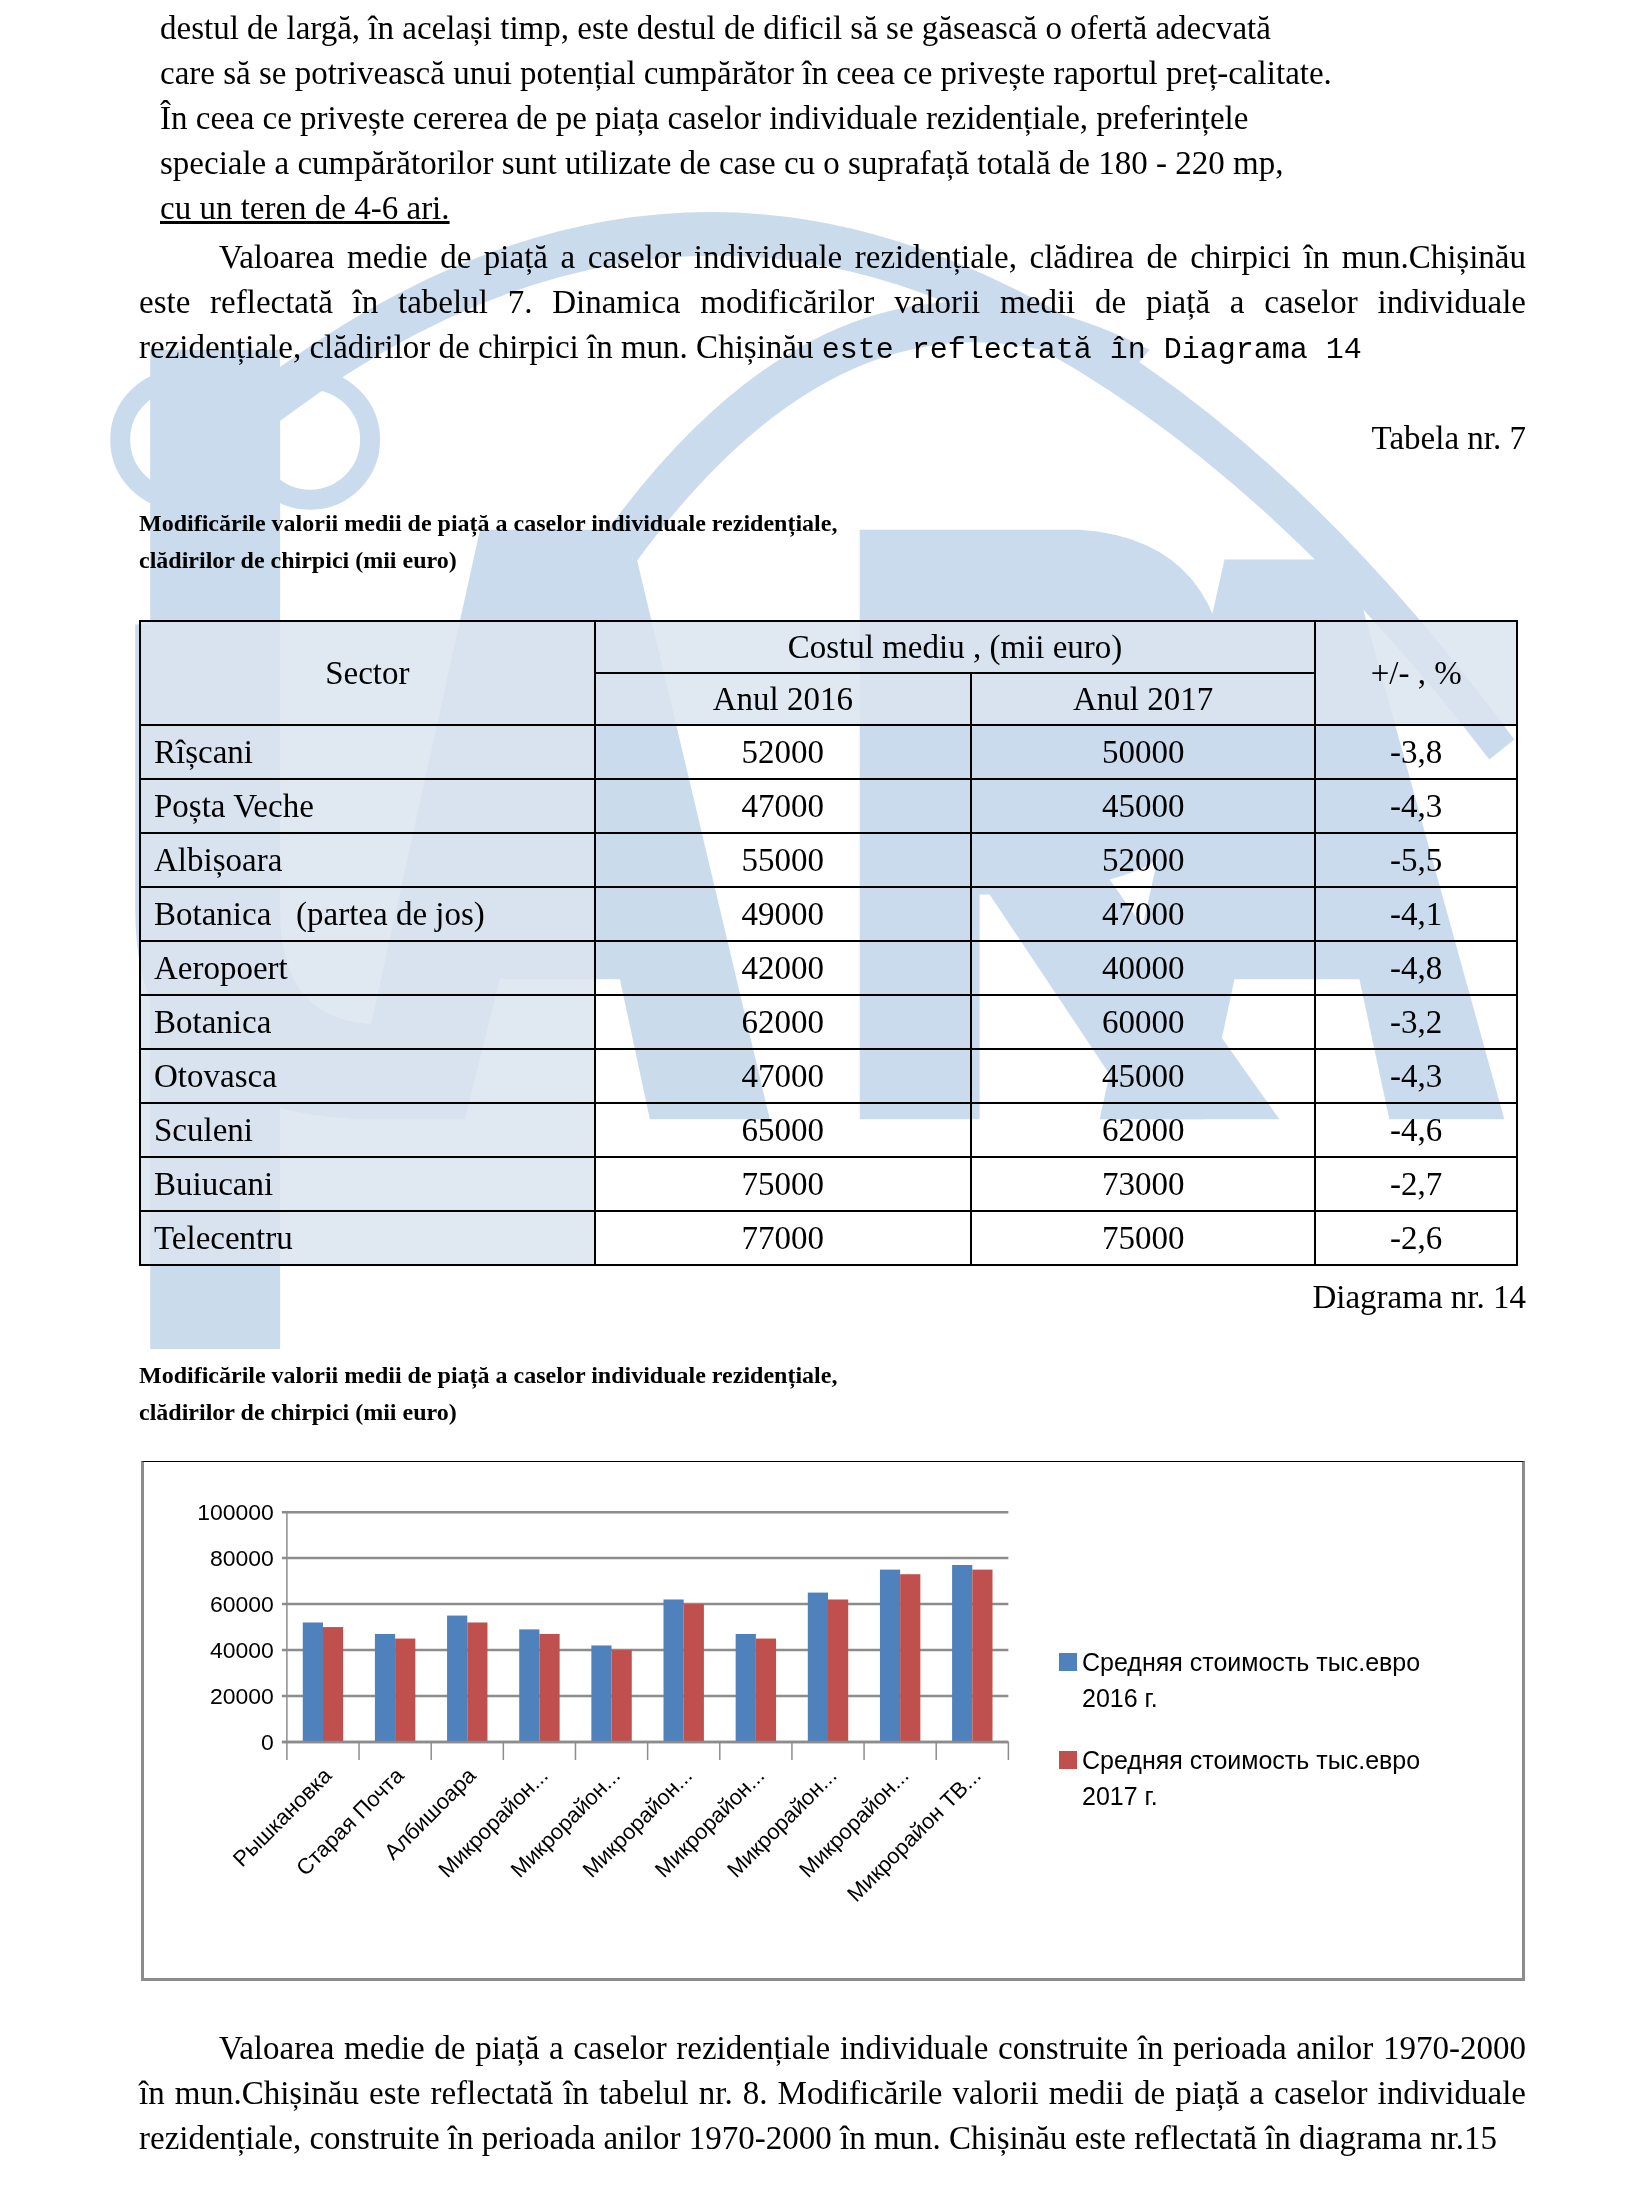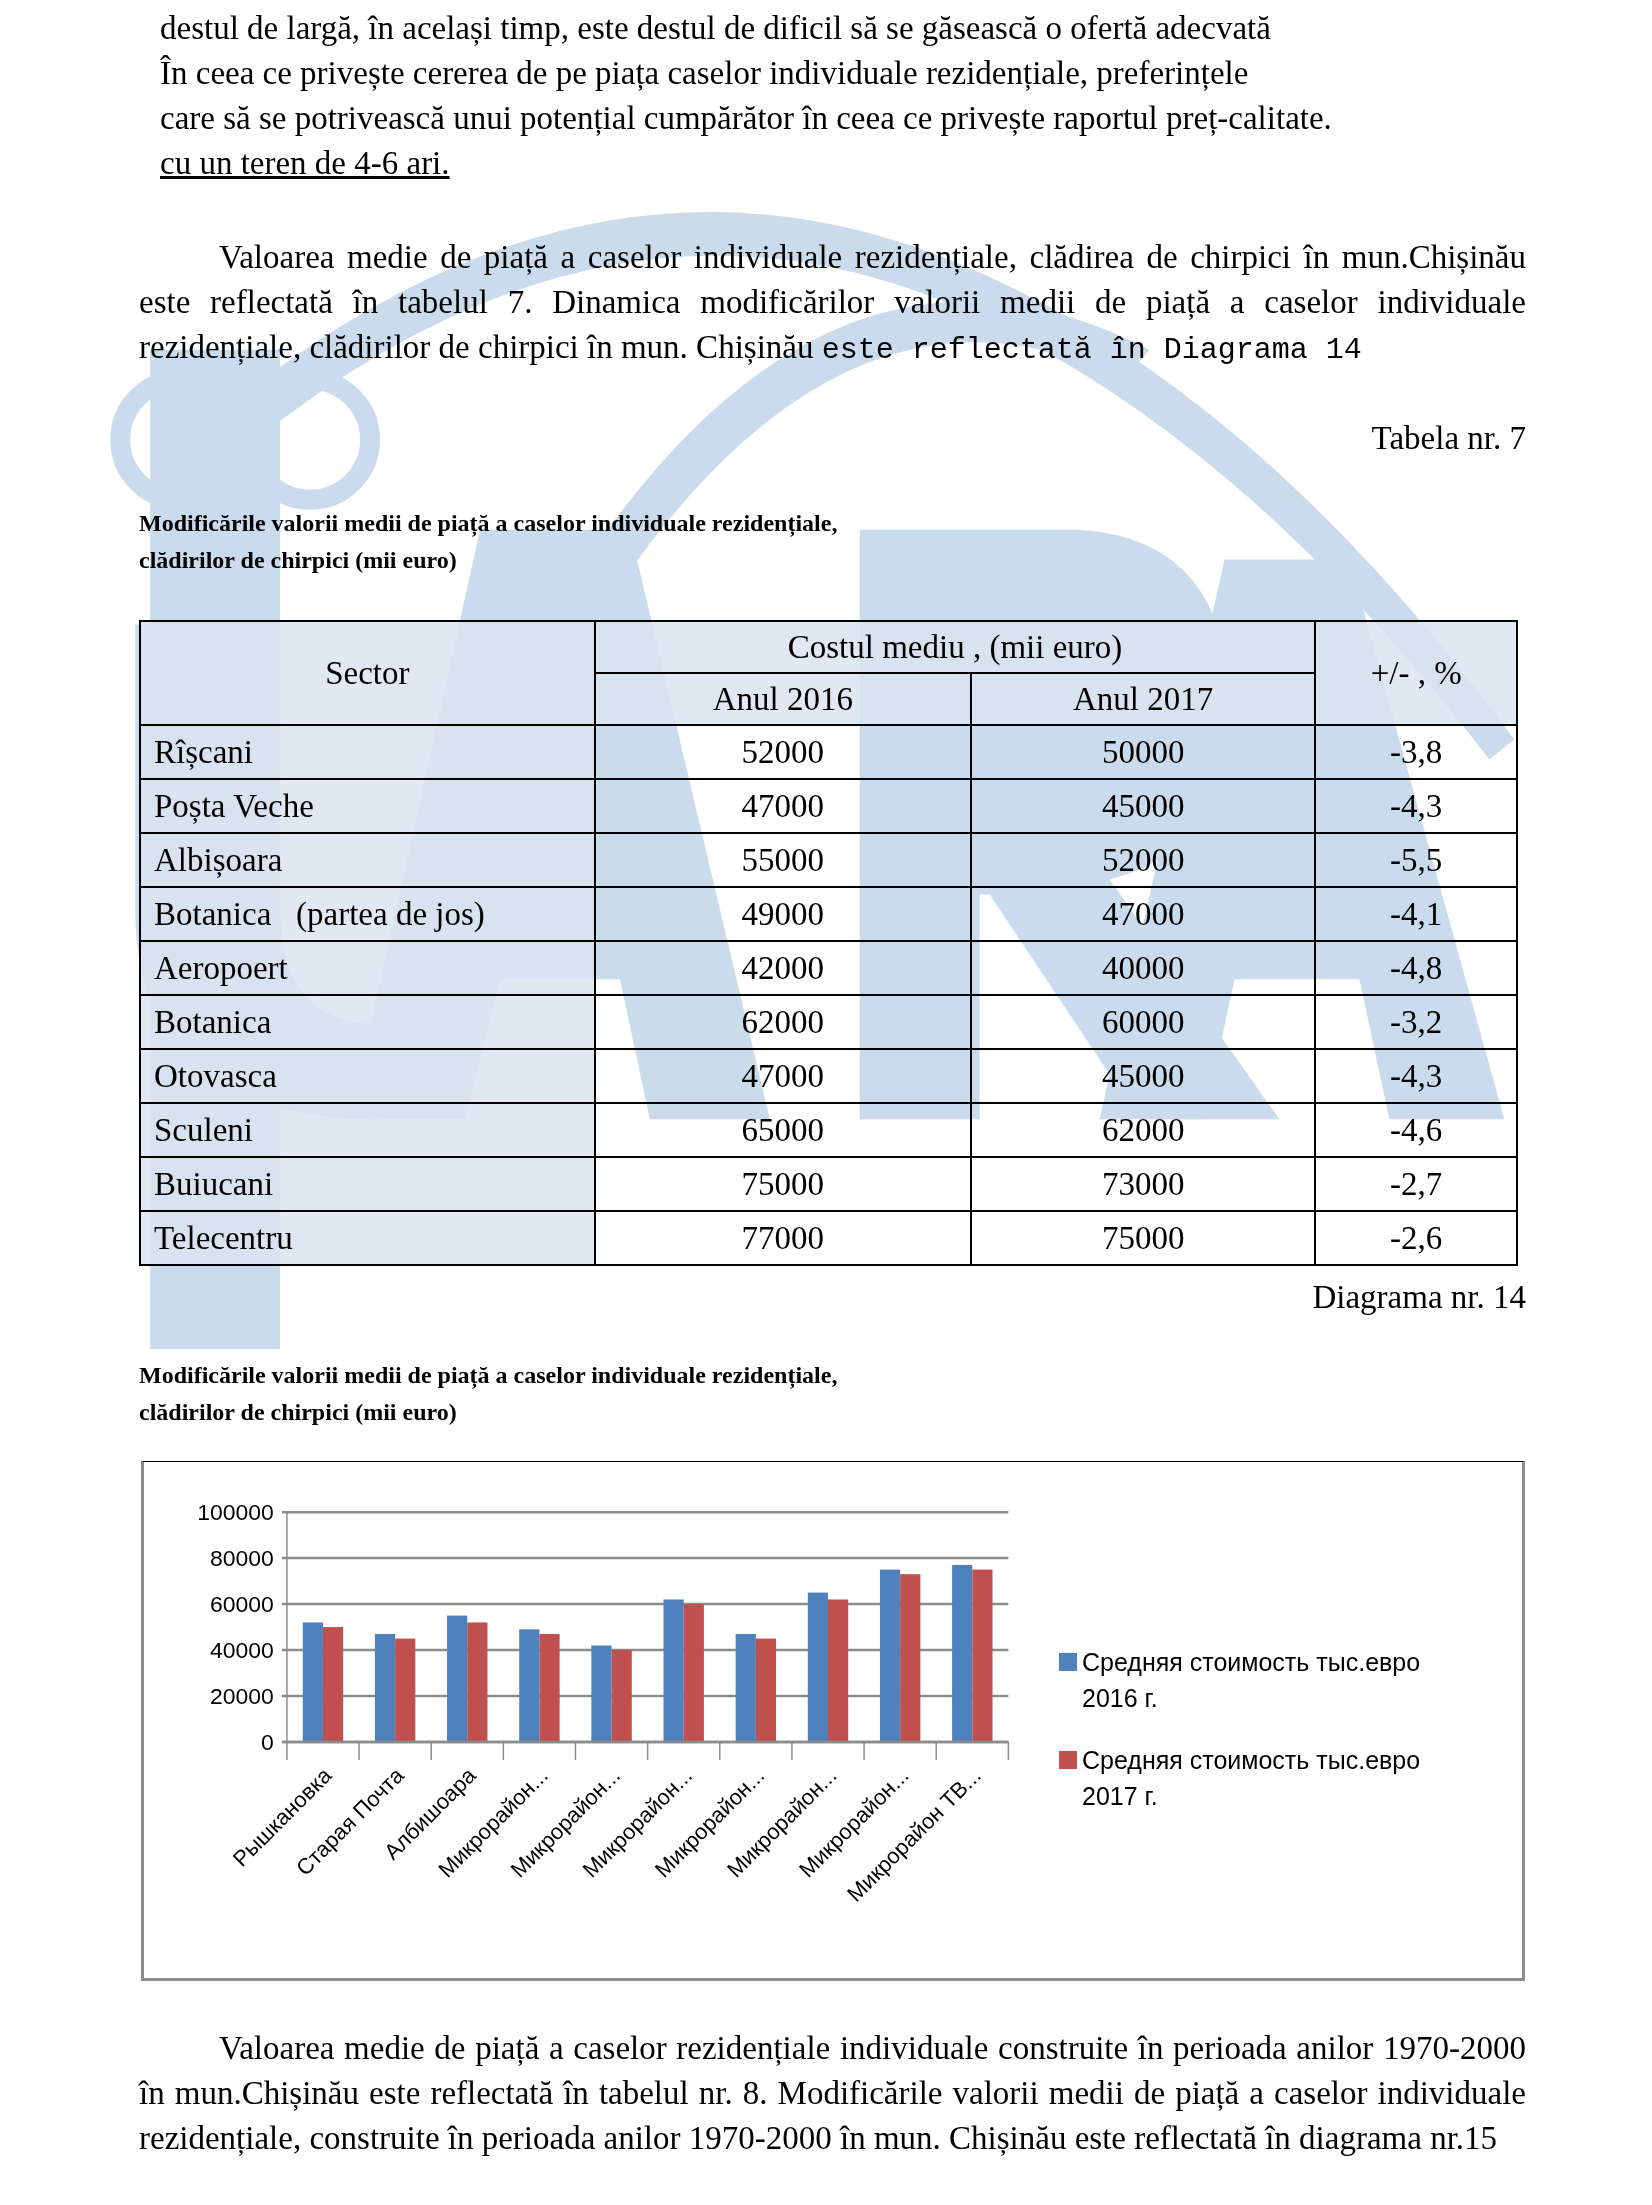--- a/index.html
+++ b/index.html
@@ -53,22 +53,23 @@
     <path d="M 2450 1120 L 2700 1120 L 3010 2240 L 2780 2240 L 2720 1960 L 2470 1960 L 2410 2240 L 2200 2240 Z"></path>
 
     <path d="M 270 1250 L 560 1250 L 560 1820 Q 560 2050 760 2050 L 760 2240 Q 270 2240 270 1820 Z"></path>
   </g>
 </svg>
 
 <div class="page">
 
   <div style="position:absolute; left:0; top:6px; width:1387px;margin-left:21px;">
     <p class="para">destul de largă, în același timp, este destul de dificil să se găsească o ofertă adecvată</p>
+    <p class="para">care să se potrivească unui potențial cumpărător în ceea ce privește raportul preț-calitate.</p>
     <p class="para">În ceea ce privește cererea de pe piața caselor individuale rezidențiale, preferințele</p>
-    <p class="para">care să se potrivească unui potențial cumpărător în ceea ce privește raportul preț-calitate.</p>
+    <p class="para">speciale a  cumpărătorilor sunt utilizate de case cu o suprafață totală de 180 - 220 mp,</p>
     <p class="para" style="text-align:left;text-decoration:underline;">cu un teren de 4-6 ari.</p>
   </div>
 
   <p class="para indent" style="position:absolute; left:0; top:235px; width:1387px;">
     <span>Valoarea medie de piață a caselor individuale rezidențiale, clădirea de chirpici în mun.Chișinău este reflectată în tabelul 7. Dinamica modificărilor valorii medii de piață a caselor individuale rezidențiale, clădirilor de chirpici în mun. Chișinău</span>
     <span class="tail-sans">este reflectată în Diagrama 14</span>
   </p>
 
   <div class="caption-right" style="position:absolute; right:0; top:420px;">Tabela nr. 7</div>
 

